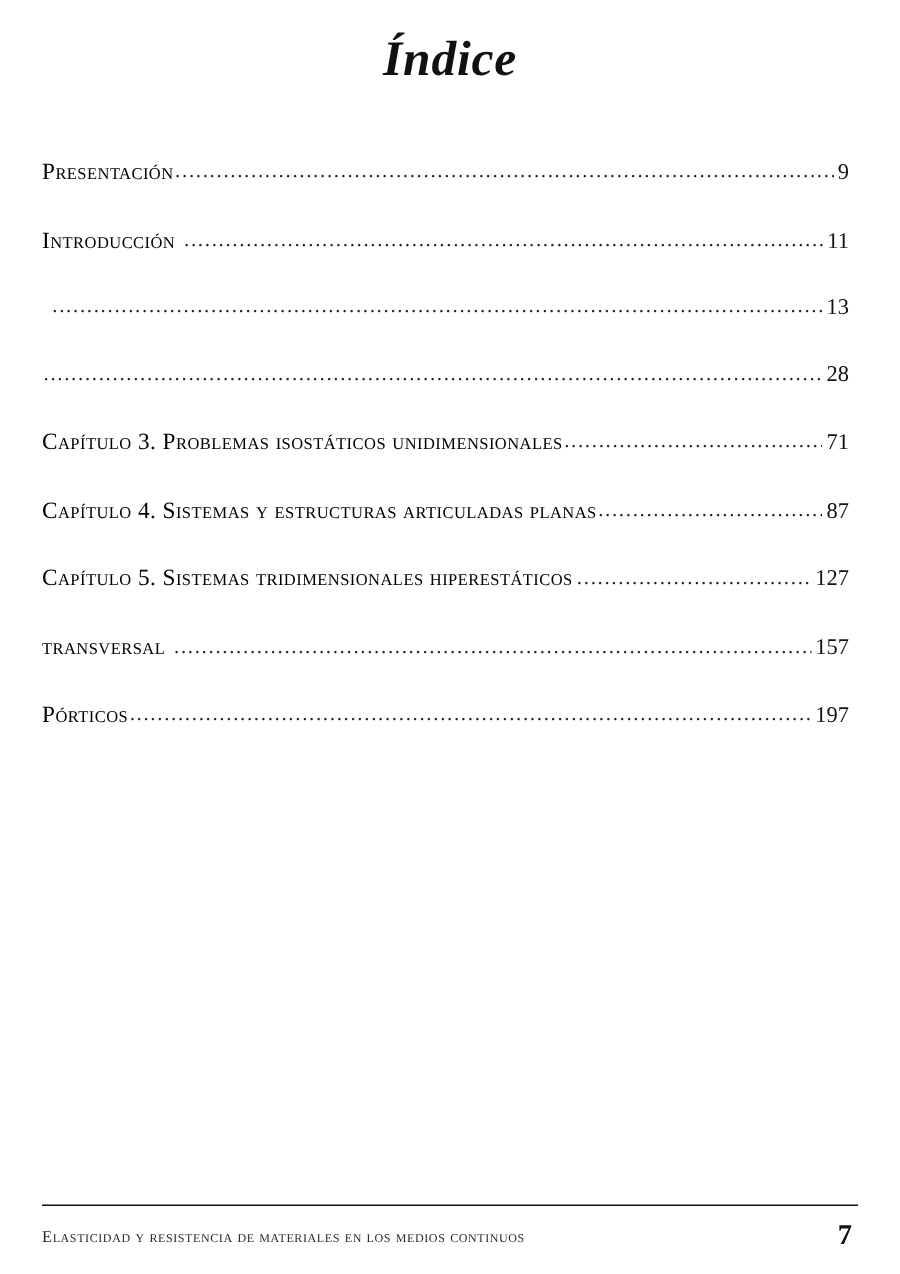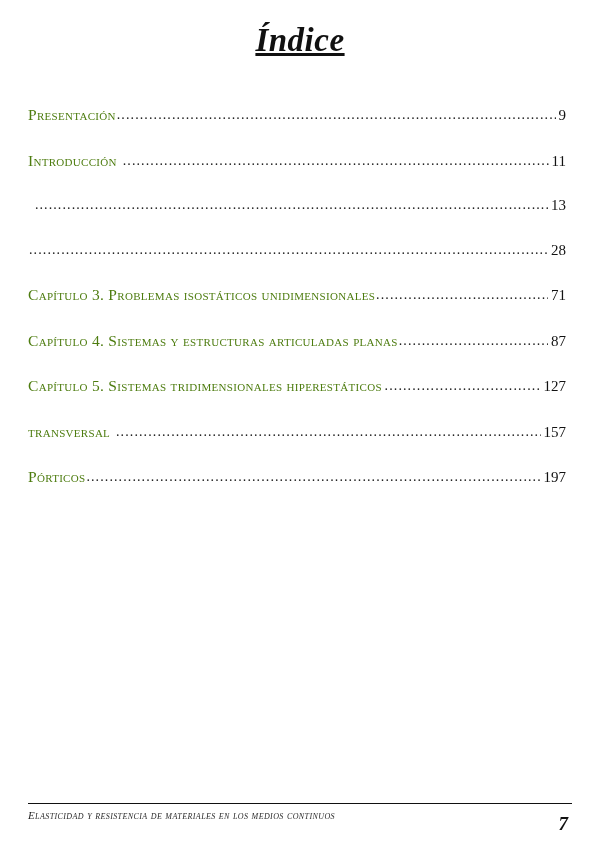--- a/index.html
+++ b/index.html
@@ -24,21 +24,20 @@
   }
   .title {
     text-align: center;
     font-style: italic;
     font-size: 33px;
     font-family: "Liberation Serif", serif;
     letter-spacing: 0.5px;
     margin: 0;
     padding-top: 22px;
     color: #111;
-    text-decoration: underline;
   }
   .toc {
     margin-top: 44px;
     padding-left: 0px;
     padding-right: 6px;
   }
   .toc-entry {
     display: block;
     margin-bottom: 22px;
     line-height: 1.5;
@@ -46,21 +45,21 @@
   .entry-line {
     display: flex;
     align-items: baseline;
     width: 100%;
   }
   .entry-text {
     font-variant: small-caps;
     font-size: 15.5px;
     letter-spacing: 0.3px;
     white-space: nowrap;
-    color: #4d7c0f;
+    color: #000000;
   }
   .dots {
     flex: 1 1 auto;
     overflow: hidden;
     white-space: nowrap;
     font-size: 14px;
     color: #222;
     margin: 0 1px;
     letter-spacing: 1.1px;
     position: relative;
@@ -89,22 +88,22 @@
     right: 28px;
     bottom: 18px;
   }
   .footer-rule {
     border: 0;
     border-top: 1.6px solid #111;
     margin: 0 0 5px 0;
   }
   .footer-row {
     display: flex;
+    align-items: flex-end;
     justify-content: space-between;
-    font-style: italic;
   }
   .footer-text {
     font-variant: small-caps;
     font-size: 11px;
     letter-spacing: 0.4px;
     color: #2a2a2a;
   }
   .footer-page {
     font-size: 19px;
     font-weight: bold;

